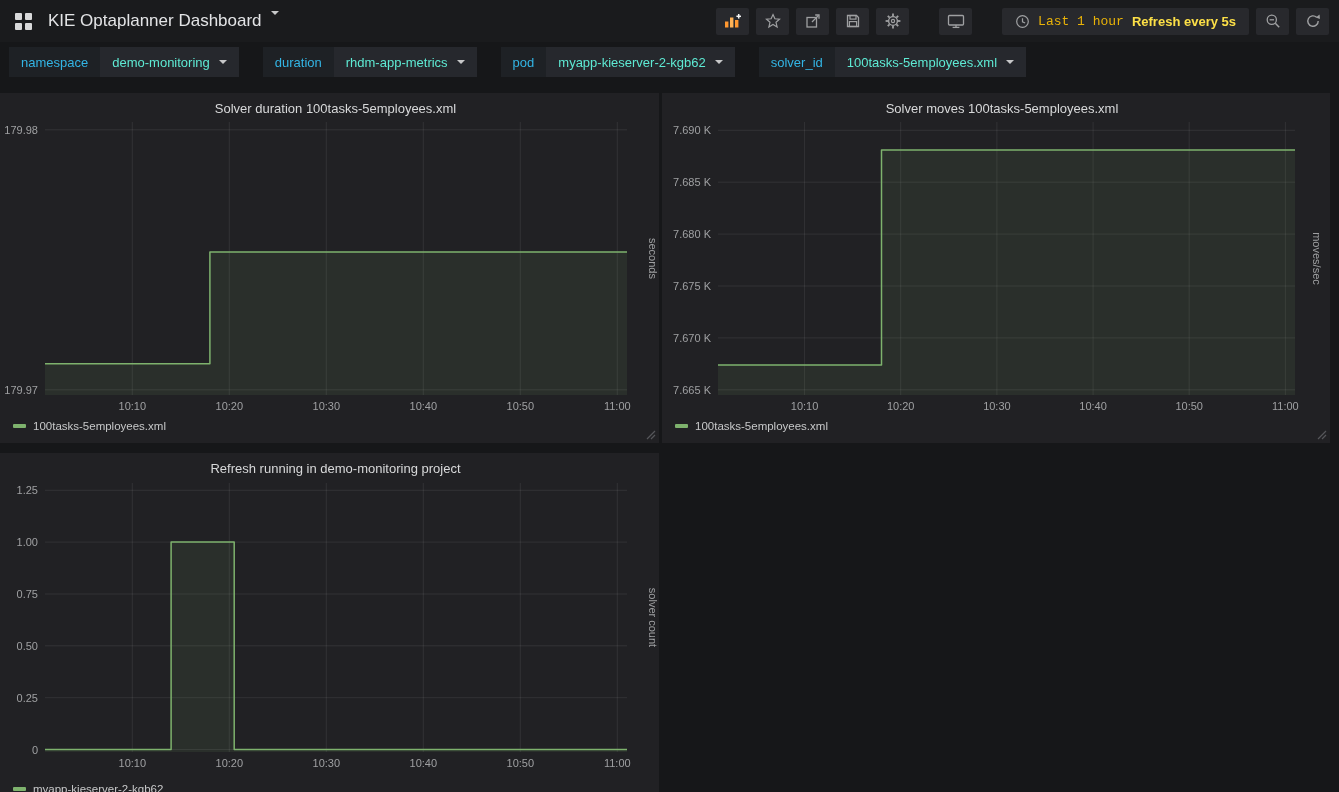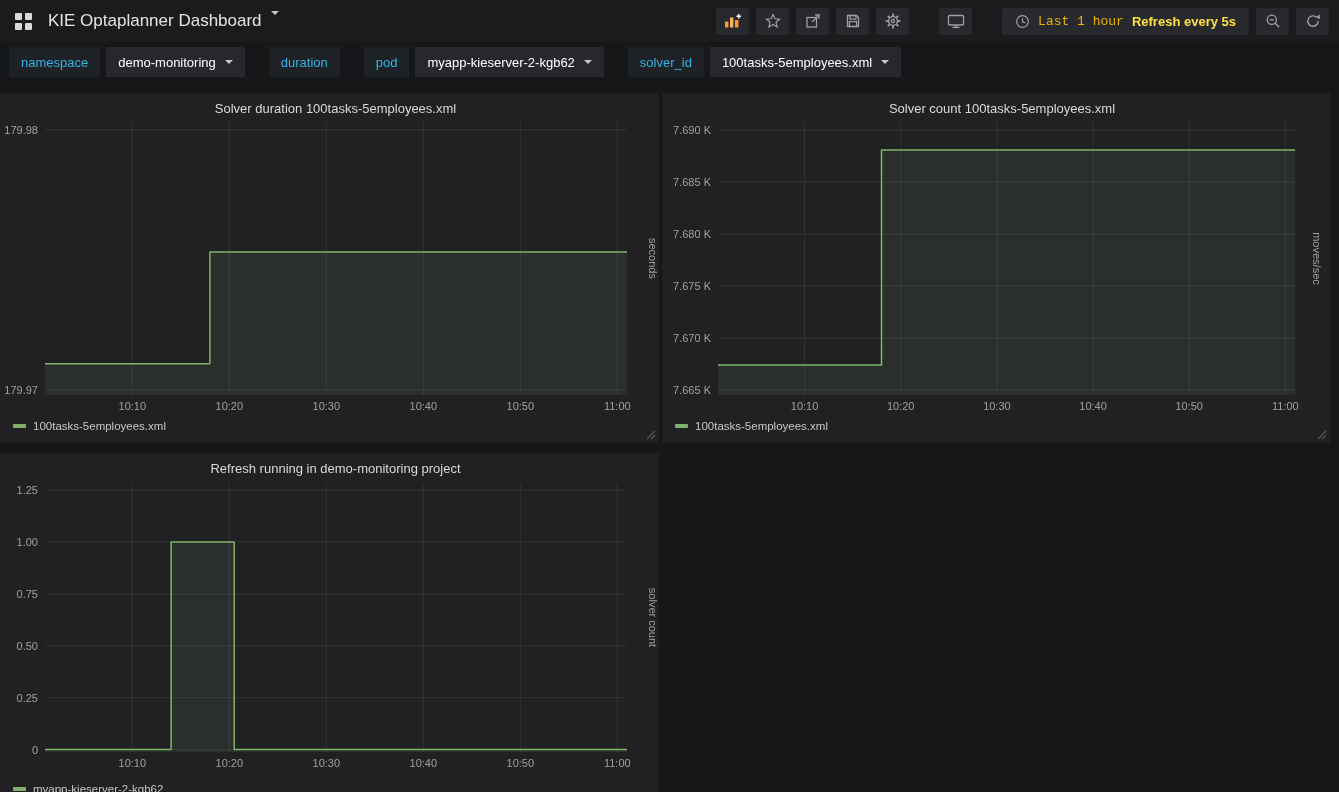--- a/index.html
+++ b/index.html
@@ -25,21 +25,21 @@
   .time-range { color:#eab308; font-size:13px;font-family:Liberation Mono, monospace; }
   .refresh-every { color:#fde047; font-size:13px; font-weight:700; }
   .nav-icon { display:block; }
 
   
   .submenu { position:absolute; top:45px; left:0; height:34px; display:flex; align-items:center; padding:0 9px; }
   .var { display:flex; margin-right:24px; height:30px; }
   .var-label { display:flex; align-items:center; padding:0 12px; background:#1e2125;
                color:#33b5e5; font-size:13px; }
   .var-value { display:flex; align-items:center; gap:9px; padding:0 12px; background:#26282d;
-               color:#ffffff; font-size:13px; margin-left:6px; cursor:pointer; }
+               color:#5eead4; font-size:13px; margin-left:0; cursor:pointer; }
   .caret { width:0; height:0; border-left:4px solid transparent; border-right:4px solid transparent;
            border-top:4px solid #c7c8c9; display:inline-block; }
 
   
   .panel { position:absolute; background:#212124; }
   .panel-title { position:absolute; top:0; left:0; right:0; text-align:center; padding-top:8px;
                  font-size:13px; font-weight:500; color:#d8d9da; cursor:pointer;margin-left:12px; }
   .chart { position:absolute; left:0; top:0; }
   svg text { font-family:"Liberation Sans", sans-serif; }
   .legend { position:absolute; left:13px; display:flex; align-items:center; gap:7px;
@@ -156,20 +156,24 @@
   <div class="submenu">
     <div class="var">
       <span class="var-label">namespace</span>
       <span class="var-value">
         <span>demo-monitoring</span>
         <i class="caret"></i>
       </span>
     </div>
     <div class="var">
       <span class="var-label">duration</span>
+      <span class="var-value">
+        <span>rhdm-app-metrics</span>
+        <i class="caret"></i>
+      </span>
     </div>
     <div class="var">
       <span class="var-label">pod</span>
       <span class="var-value">
         <span>myapp-kieserver-2-kgb62</span>
         <i class="caret"></i>
       </span>
     </div>
     <div class="var">
       <span class="var-label">solver_id</span>
@@ -235,21 +239,21 @@
         <line x1="56" y1="141.1" x2="633" y2="141.1" stroke="rgba(255,255,255,0.08)"></line>
         <text x="49" y="145.1" fill="#9fa0a2" font-size="11" text-anchor="end">7.680 K</text>
         <line x1="56" y1="89.2" x2="633" y2="89.2" stroke="rgba(255,255,255,0.08)"></line>
         <text x="49" y="93.2" fill="#9fa0a2" font-size="11" text-anchor="end">7.685 K</text>
         <line x1="56" y1="37.3" x2="633" y2="37.3" stroke="rgba(255,255,255,0.08)"></line>
         <text x="49" y="41.3" fill="#9fa0a2" font-size="11" text-anchor="end">7.690 K</text>
         <polygon points="56.0,302 56.0,271.9 219.5,271.9 219.5,57.0 633.0,57.0 633.0,302" fill="#7eb26d" opacity="0.1"></polygon>
         <polyline points="56.0,271.9 219.5,271.9 219.5,57.0 633.0,57.0" fill="none" stroke="#7eb26d" stroke-width="1.5" stroke-linejoin="round"></polyline>
         <text x="651" y="165.5" fill="#9fa0a2" font-size="11" text-anchor="middle" transform="rotate(90 651 165.5)">moves/sec</text>
       </svg>
-    <h2 class="panel-title">Solver count 100tasks-5employees.xml</h2>
+    <h2 class="panel-title">Solver moves 100tasks-5employees.xml</h2>
     <div class="legend">
       <span class="legend-dash" style="background: rgb(126, 178, 109);"></span>
       <span>100tasks-5employees.xml</span>
     </div>
     <svg class="resize-handle" width="10" height="10">
       <path d="M9 1 L1 9 M9 5 L5 9" stroke="#55565a" stroke-width="1.2" fill="none"></path>
     </svg>
   </section>
 
   <section class="panel" id="panel-2">

